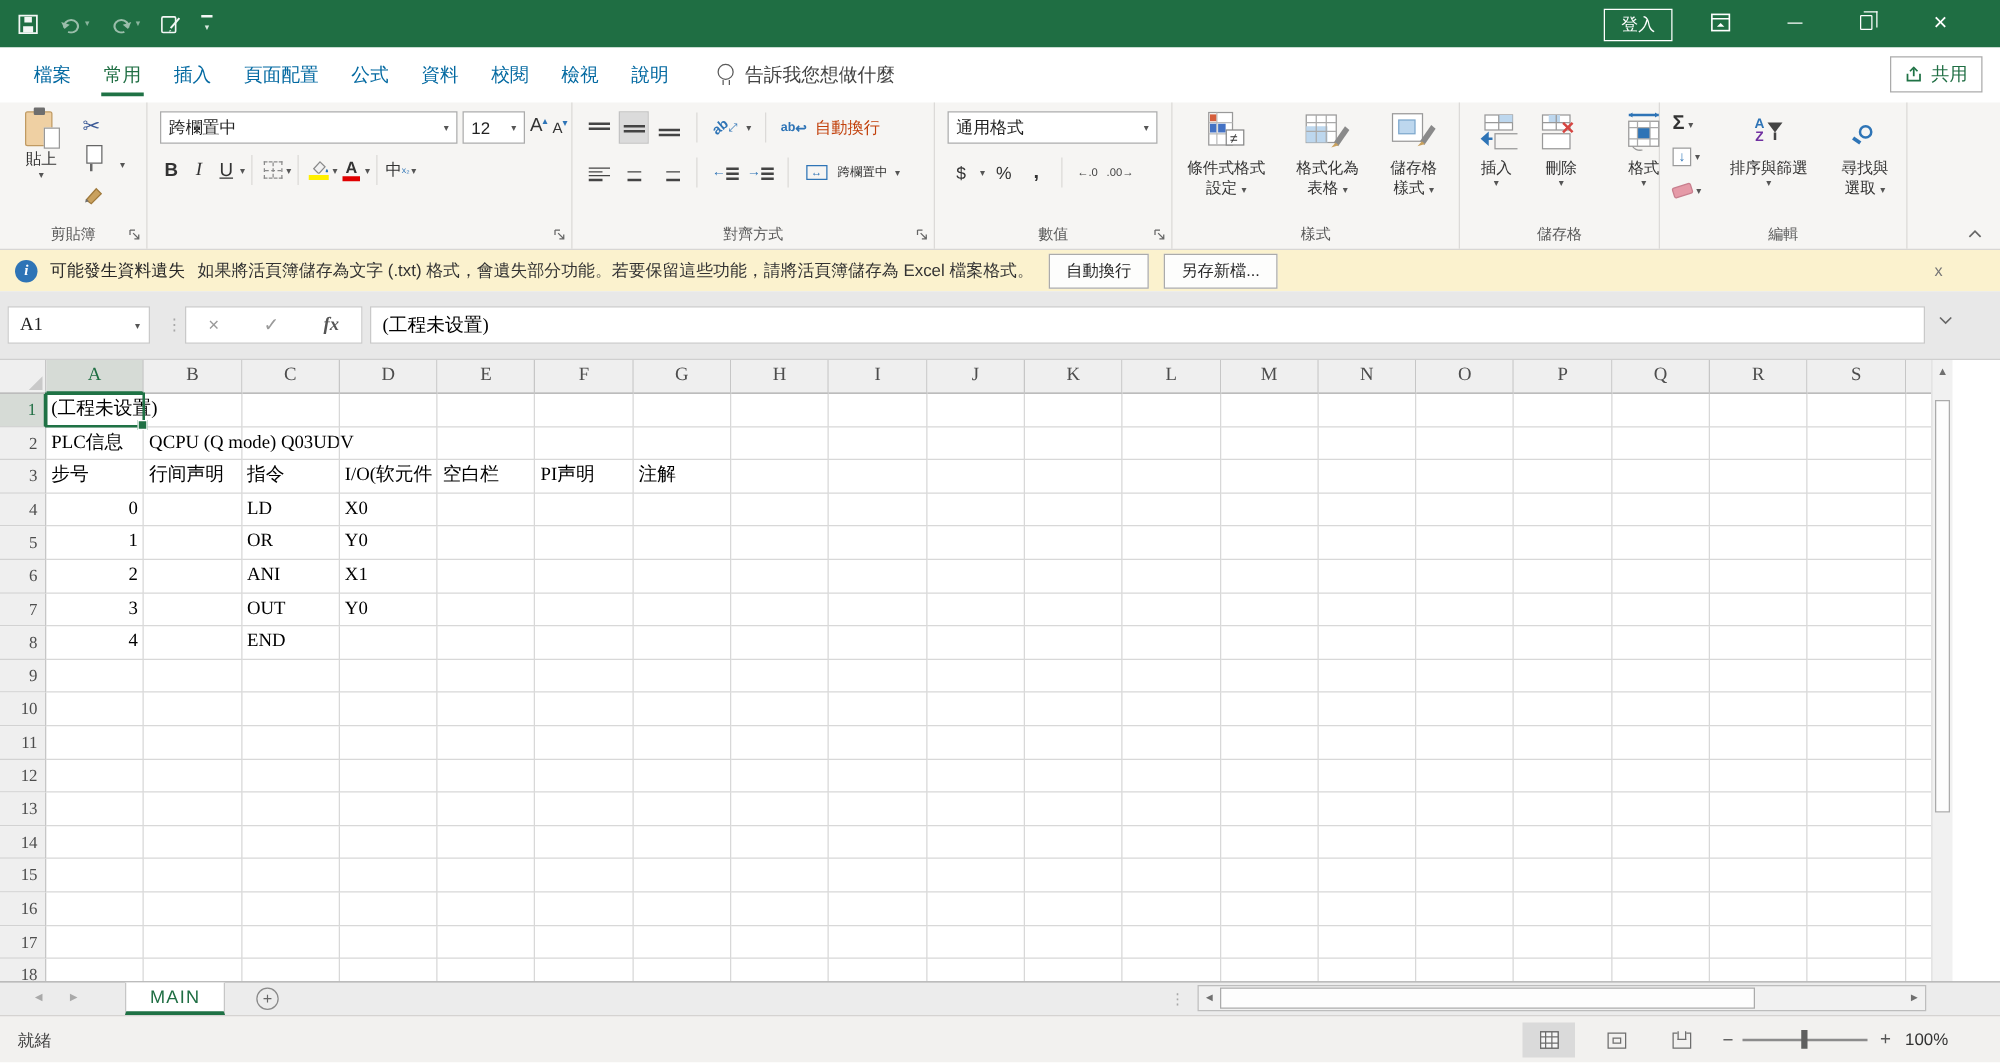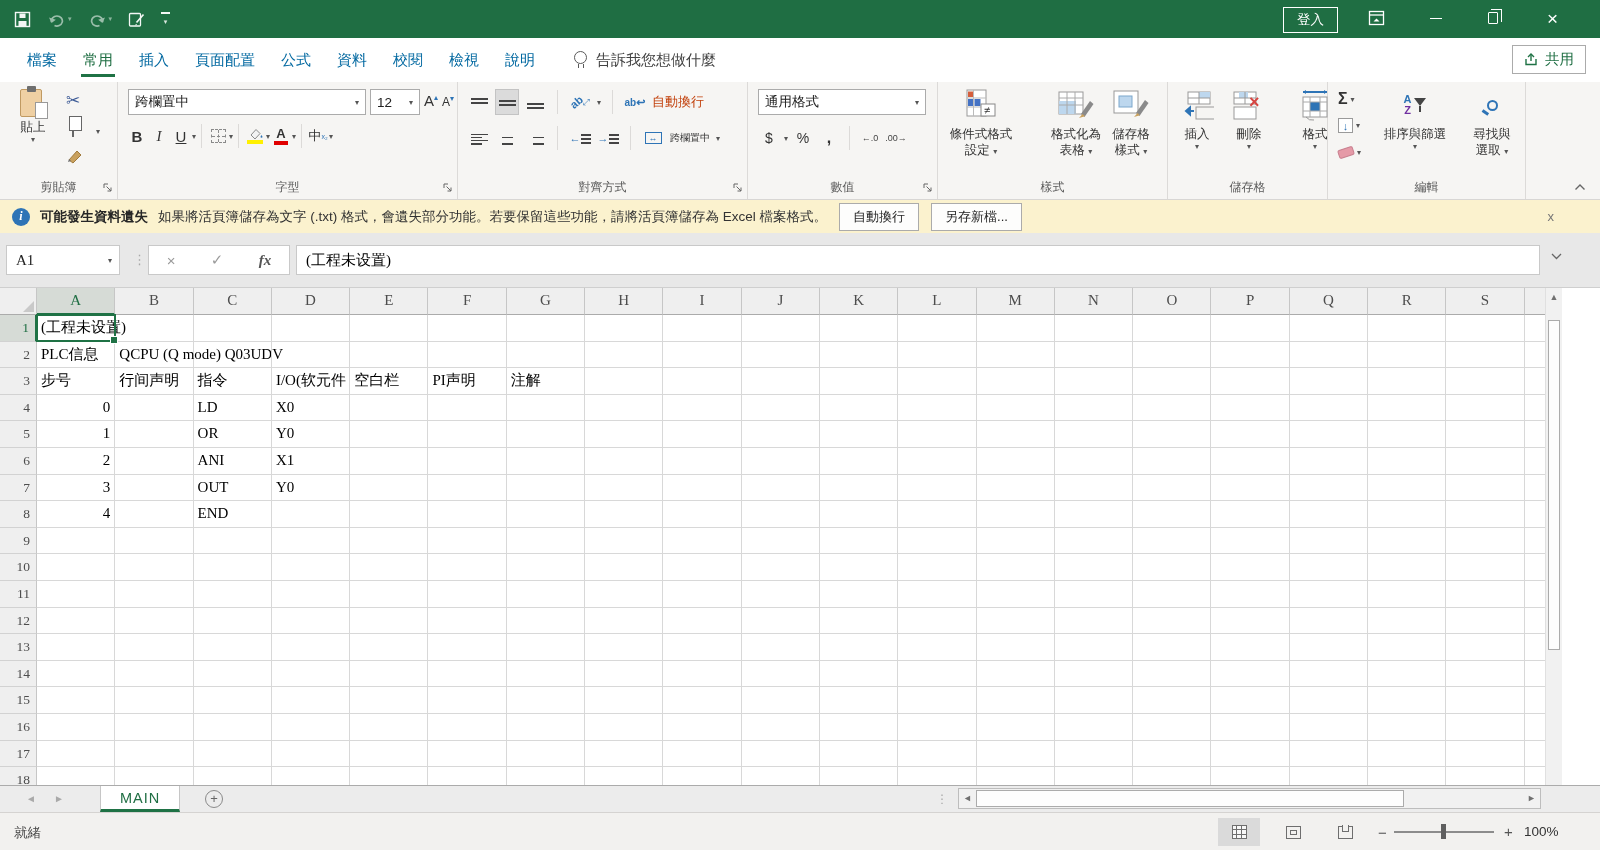--- a/index.html
+++ b/index.html
@@ -62,21 +62,21 @@
 .copyic:before{content:"";position:absolute;left:-4px;top:-4px;width:11px;height:13px;border:1px solid #666;background:#fff}
 .clipico{position:relative;width:30px;height:32px;margin:0 auto}
 .clipback{position:absolute;left:2px;top:2px;width:22px;height:28px;background:#EFD0A3;border:1px solid #C09A62;border-radius:2px}
 .clipclip{position:absolute;left:9px;top:-1px;width:9px;height:6px;background:#6e6e6e;border-radius:1px}
 .clippage{position:absolute;right:0;bottom:0;width:13px;height:17px;background:#fff;border:1px solid #999}
 .mergeic{width:17px;height:12px;border:1px solid #2E74B6;color:#2E74B6;font-size:9px;display:flex;align-items:center;justify-content:center}
 .collapse{position:absolute;right:14px;bottom:8px}
 
 .msgbar{position:absolute;top:200px;left:0;width:1600px;height:33px;background:#FBF2CE;display:flex;align-items:center;font-size:13.5px;color:#262626}
 .infoic{width:18px;height:18px;border-radius:50%;background:#2E74B6;color:#fff;font:italic bold 12px "Liberation Serif",serif;display:flex;align-items:center;justify-content:center;margin:0 10px 0 12px}
-.msgtitle{font-weight:bold;margin-right:10px}
+.msgtitle{font-weight:normal;margin-right:10px}
 .msglink{color:#333}
 .msgbtn{margin-left:12px;background:#FDFDFC;border:1px solid #ABABAB;padding:4px 13px;font-size:13px;color:#262626;white-space:nowrap}
 .msgclose{position:absolute;right:46px;color:#777;font-size:13px}
 
 .fbar{position:absolute;top:233px;left:0;width:1600px;height:55px;background:#E8E8E8;border-bottom:1px solid #CFCFCF}
 .namebox{position:absolute;left:6px;top:12px;width:114px;height:30px;background:#fff;border:1px solid #C9C9C9;display:flex;align-items:center;font:15px "Liberation Serif",serif;padding-left:9px;color:#222}
 .namebox .cv{position:absolute;right:7px}
 .fdots{position:absolute;left:133px;top:19px;color:#A8A8A8;font-size:13px}
 .fxbox{position:absolute;left:148px;top:12px;width:142px;height:30px;background:#fff;border:1px solid #C9C9C9;display:flex;align-items:center;justify-content:space-around;color:#9a9a9a;font-size:15px}
 .fxbox .fx{font:italic bold 15px "Liberation Serif",serif;color:#555}
@@ -273,21 +273,20 @@
           </span>
       </span>
       <span class="cv">▾</span>
       <span class="sepl"></span>
       <span class="ib" style="font-size:13px">
           <span>中</span>
           <sup style="font-size:7px;color:#2E74B6">x₂</sup>
         </span>
       <span class="cv">▾</span>
     </div>
-    <span class="glabel">字型</span>
     <span class="launcher">
         <svg width="11" height="11">
           <path d="M2 2 h4 M2 2 v4 M4.5 4.5 l4.5 4.5 M9 5.5 v3.5 h-3.5" stroke="#666" fill="none"></path>
         </svg>
       </span>
   </div>
 
   <div class="rgroup" style="width:290px">
     <div class="r2" style="left:10px;top:8px;gap:6px">
       <span class="ib">
@@ -400,21 +399,21 @@
             <rect x="2" y="2.5" width="5" height="5.5" fill="#D55E3C"></rect>
             <rect x="2" y="10" width="5" height="7" fill="#4472C4"></rect>
             <rect x="8.5" y="10" width="6" height="7" fill="#4472C4"></rect>
             <rect x="15" y="15" width="14" height="12" fill="#fff" stroke="#888"></rect>
             <text x="18" y="25" font-size="11" fill="#333">≠</text>
           </svg>
       </span>
       <span>條件式格式</span>
       <span><span>設定</span> <span class="cv">▾</span></span>
     </div>
-    <div class="bigbtn" style="left:102px;width:72px">
+    <div class="bigbtn" style="left:88px;width:72px">
       <span class="ic">
         <svg width="36" height="32">
             <rect x="1" y="3" width="24" height="22" fill="#fff" stroke="#999"></rect>
             <rect x="1" y="12" width="17" height="13" fill="#BDD7EE"></rect>
             <path d="M1 9 h24 M1 16 h24 M9 3 v22 M17 3 v22" stroke="#AAA" fill="none"></path>
             <path d="M23 25 L32 12 l3.5 3 -9 13 z" fill="#8a8a8a"></path>
             <path d="M21 29 l3.5-4 2.5 2.2 z" fill="#C9A15E"></path>
           </svg>
       </span>
       <span>格式化為</span>

